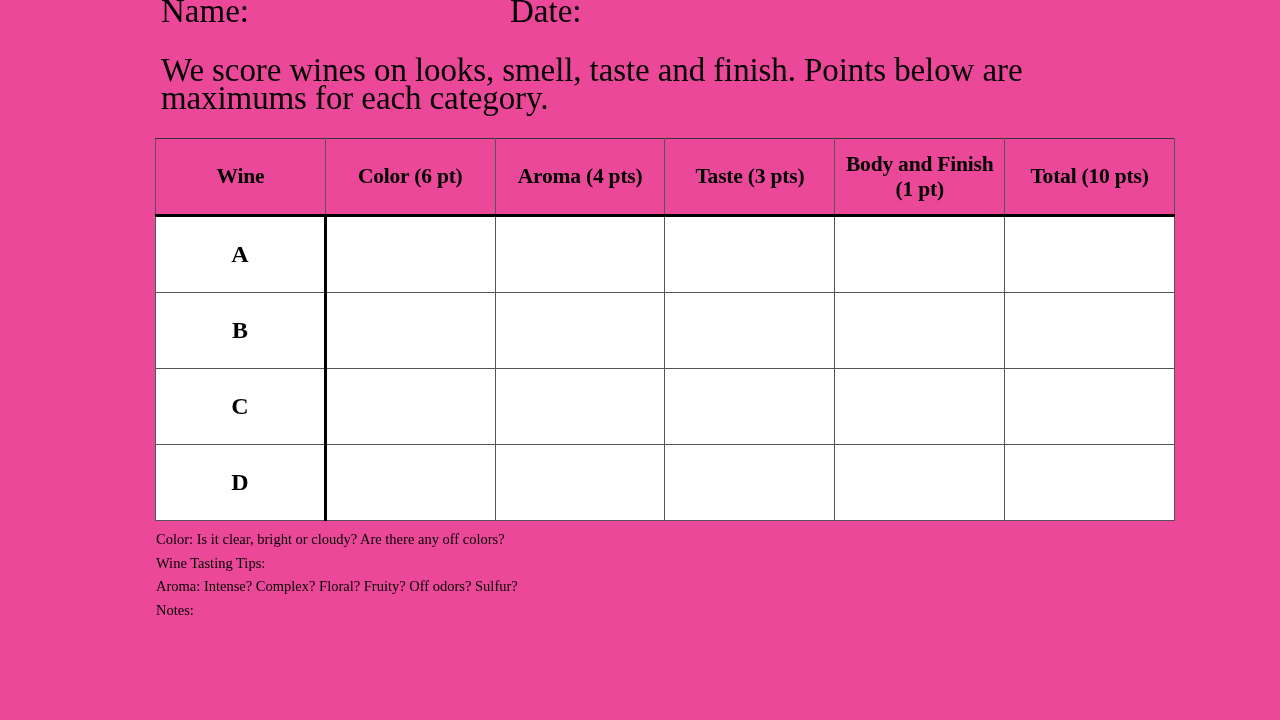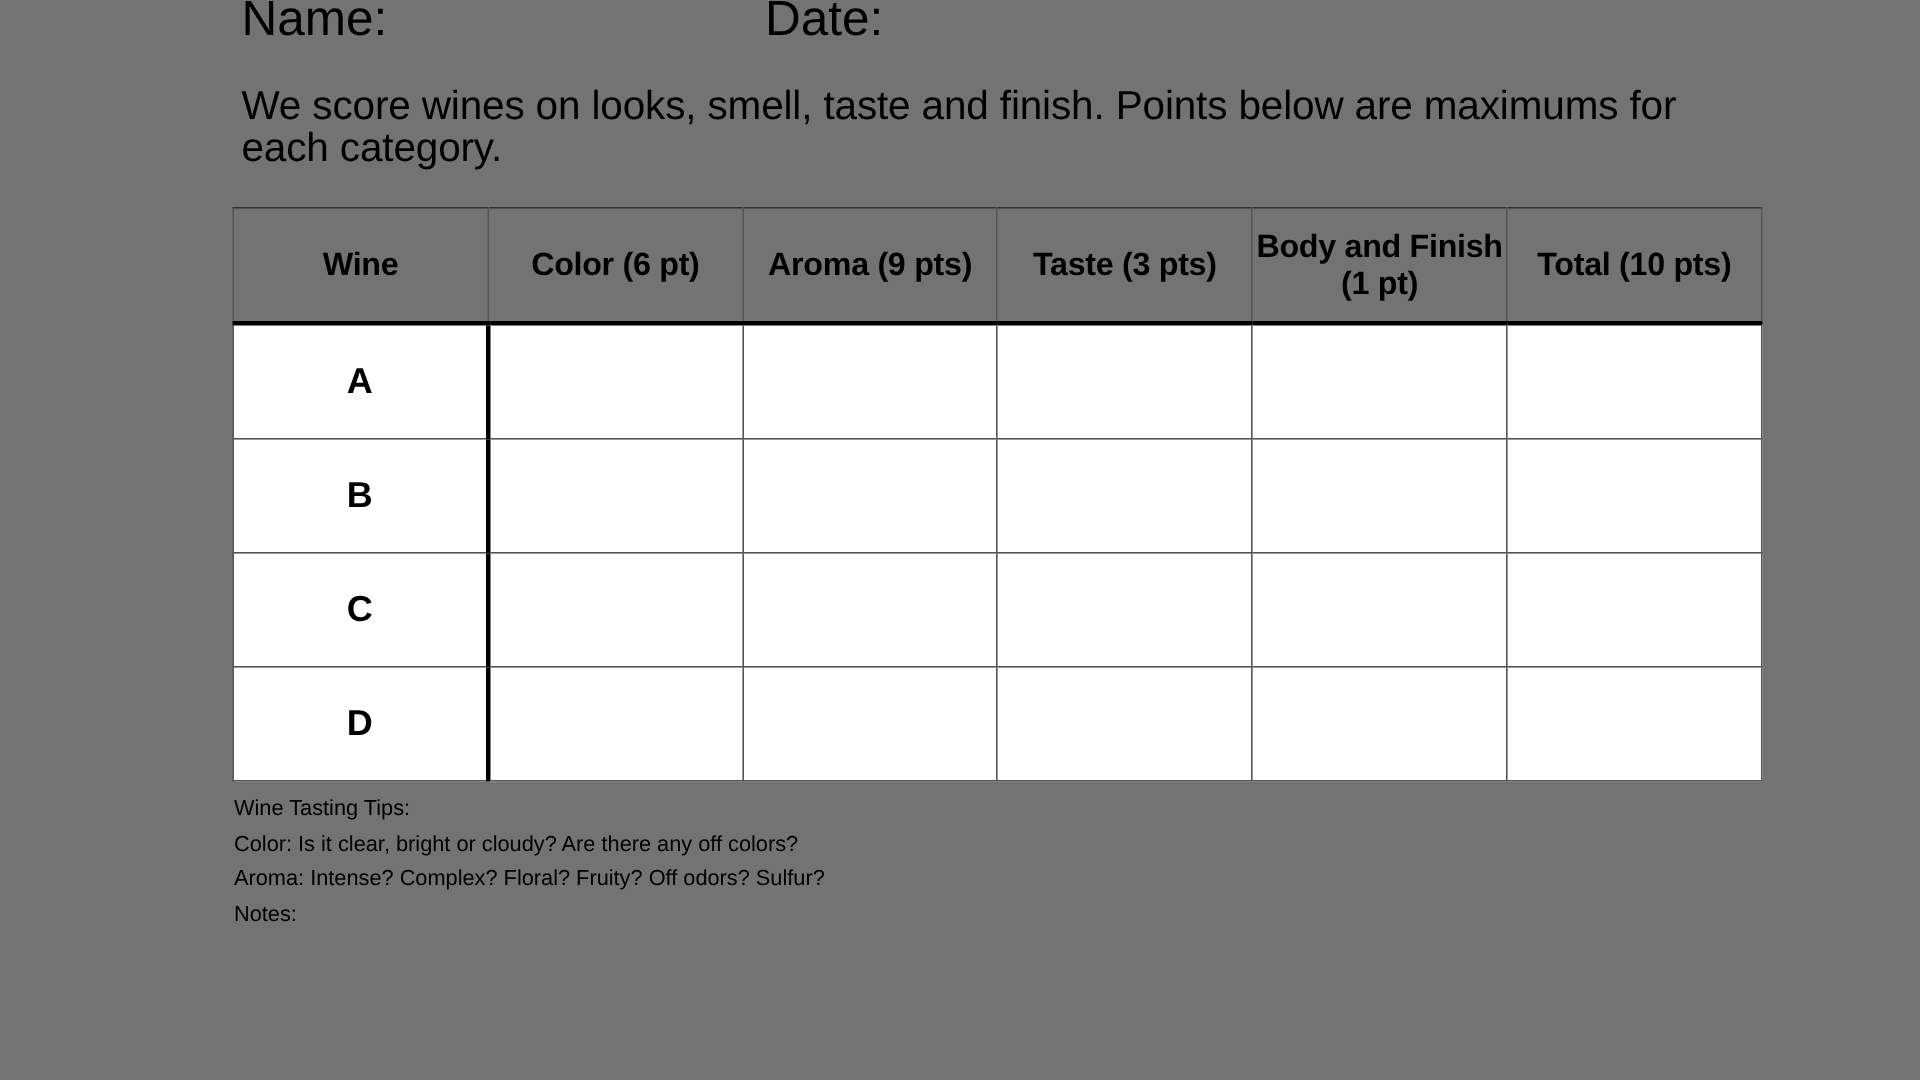--- a/index.html
+++ b/index.html
@@ -4,40 +4,40 @@
 <style>
   html, body {
     margin: 0;
     padding: 0;
     background: #ffffff;
   }
   .page {
     position: relative;
     width: 1280px;
     height: 720px;
-    background: #737373;
+    background: #ec4899;
     overflow: hidden;
-    font-family: Liberation Sans, sans-serif;
+    font-family: Liberation Serif, serif;
     color: #000000;
   }
   .top-label {
     position: absolute;
     top: -5px;
     font-size: 33px;
     line-height: 1.0;
     white-space: nowrap;
   }
   .name-label { left: 161px; }
   .date-label { left: 510px; }
   .intro {
     position: absolute;
     left: 161px;
     top: 56px;
     width: 1008px;
-    font-size: 27px;
+    font-size: 33px;
     line-height: 28px;
     letter-spacing: -0.1px;
   }
   table.score-table {
     position: absolute;
     left: 155px;
     top: 138px;
     width: 1020px;
     border-collapse: collapse;
     table-layout: fixed;
@@ -86,21 +86,21 @@
   <div class="top-label name-label">Name:</div>
   <div class="top-label date-label">Date:</div>
 
   <div class="intro">We score wines on looks, smell, taste and finish. Points below are maximums for each category.</div>
 
   <table class="score-table">
     <thead>
       <tr>
         <th>Wine</th>
         <th>Color (6 pt)</th>
-        <th>Aroma (9 pts)</th>
+        <th>Aroma (4 pts)</th>
         <th>Taste (3 pts)</th>
         <th>Body and Finish
 (1 pt)</th>
         <th>Total (10 pts)</th>
       </tr>
     </thead>
     <tbody>
       <tr>
         <td class="wine-cell">A</td>
         <td></td>
@@ -130,19 +130,19 @@
         <td></td>
         <td></td>
         <td></td>
         <td></td>
         <td></td>
       </tr>
     </tbody>
   </table>
 
   <div class="tips">
+    <div>Color: Is it clear, bright or cloudy? Are there any off colors?</div>
     <div>Wine Tasting Tips:</div>
-    <div>Color: Is it clear, bright or cloudy? Are there any off colors?</div>
     <div>Aroma: Intense? Complex? Floral? Fruity? Off odors? Sulfur?</div>
     <div>Notes:</div>
   </div>
 
 </div>
 
 </body></html>

